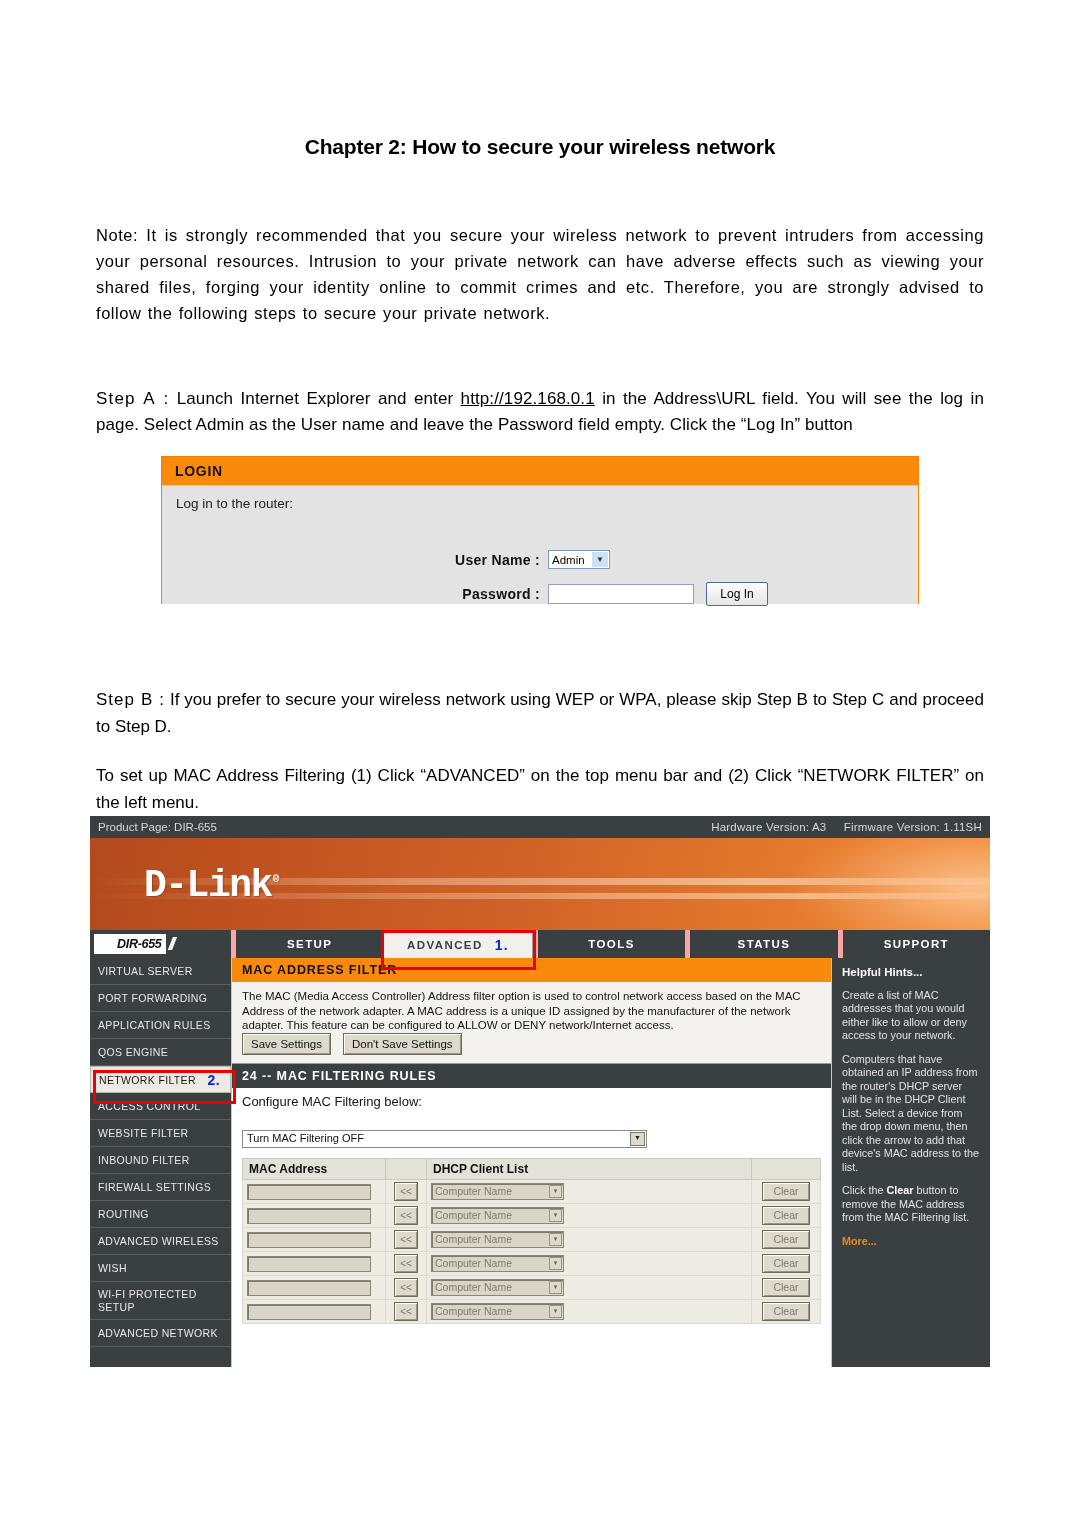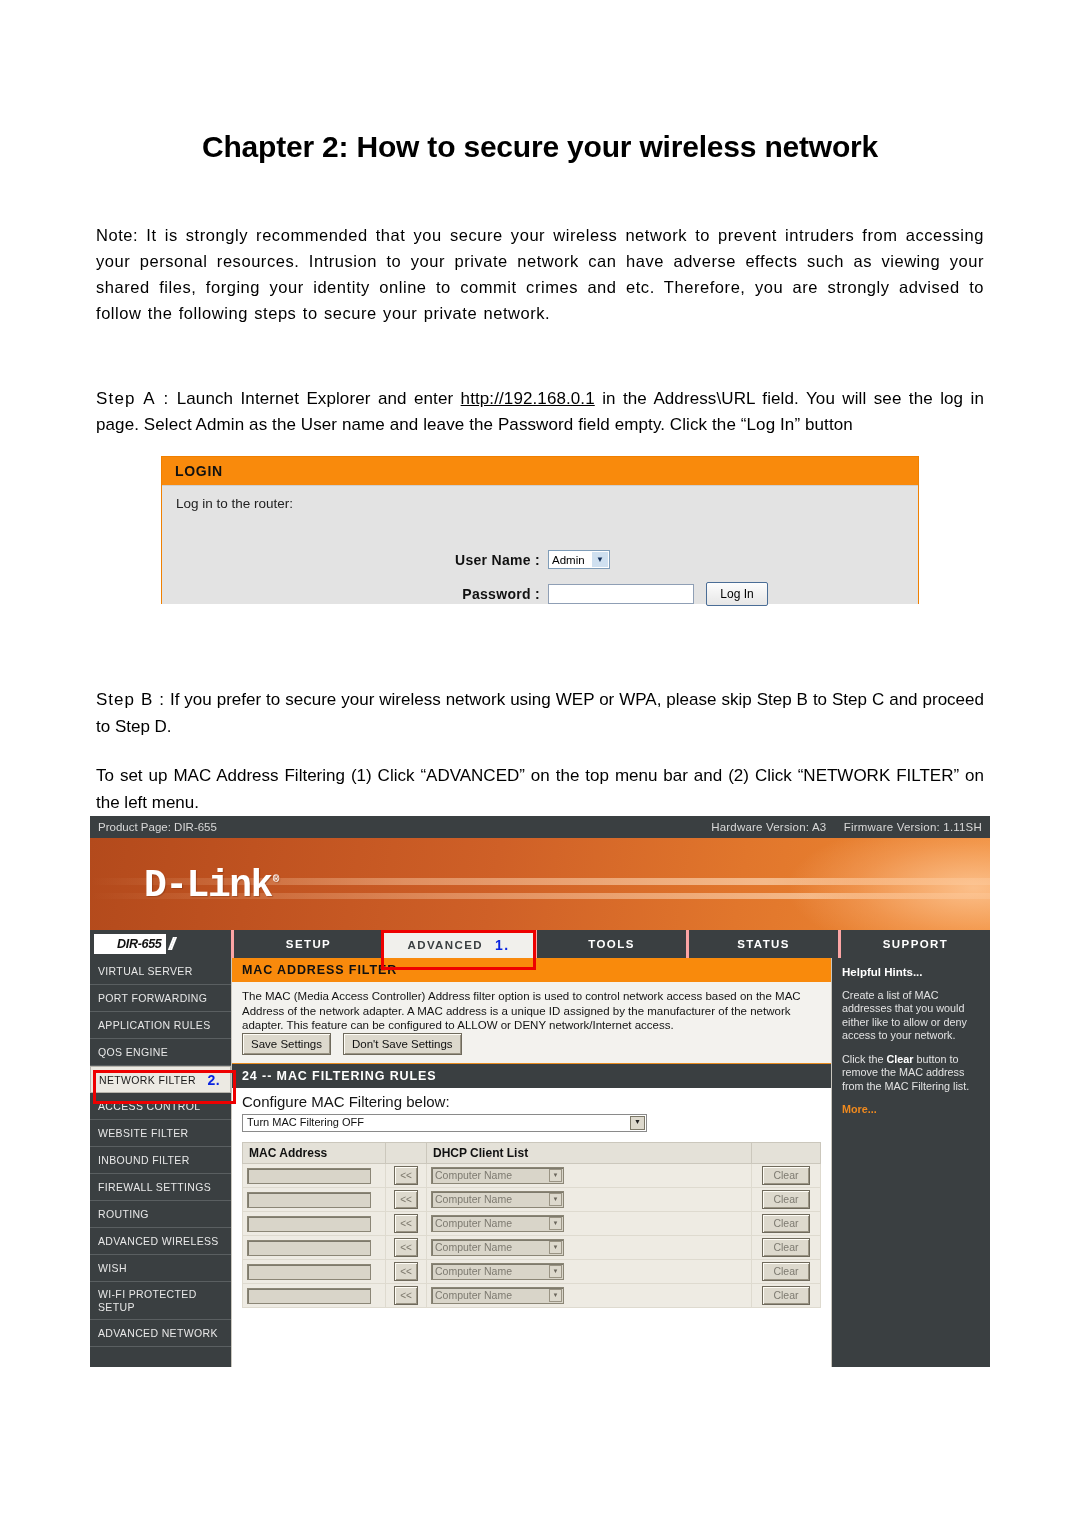--- a/index.html
+++ b/index.html
@@ -23,21 +23,21 @@
     height: 1527px;
   }
 
   
   .chapter-title {
     position: absolute;
     left: 90px;
     top: 128px;
     width: 900px;
     text-align: center;
-    font-size: 30px;
+    font-size: 21px;
     font-weight: bold;
     letter-spacing: -0.2px;
     line-height: 38px;
     white-space: nowrap;
   }
 
   
   .note-para {
     position: absolute;
     left: 96px;
@@ -284,21 +284,21 @@
   }
   .nav-tab {
     flex: 1;
     display: flex;
     align-items: center;
     justify-content: center;
     color: #ffffff;
     font-size: 11.5px;
     font-weight: bold;
     letter-spacing: 1.4px;
-    border-left: 3px solid #fca5a5;
+    border-left: 5px solid #fca5a5;
     box-sizing: border-box;
     position: relative;
   }
   .nav-tab.active {
     background: #f1f0ec;
     color: #3a3f41;
     border: 1px solid #9a9a9a;
     border-bottom: none;
   }
   .nav-tab .marker {
@@ -397,21 +397,21 @@
   .panel-body.white { background: #ffffff; }
   .btn-row { display: flex; gap: 12px; }
   .win-btn {
     background: #ddd9cd;
     border: 1px solid #6f6a5c;
     box-shadow: inset 1px 1px 0 #fffdf6, inset -1px -1px 0 #9a9484;
     font-size: 11.5px;
     padding: 3px 8px;
     color: #111;
   }
-  .cfg-label { margin-bottom: 4px; font-size: 15px; }
+  .cfg-label { margin-bottom: 20px; font-size: 13px; }
   .cfg-select {
     width: 405px;
     height: 18px;
     border: 1px solid #8a8a8a;
     background: #ffffff;
     display: flex;
     align-items: center;
     font-size: 11px;
     padding-left: 4px;
     box-sizing: border-box;
@@ -775,20 +775,21 @@
               </tbody>
             </table>
           </div>
         </div>
 
       </div>
 
       <div class="right-col">
         <div class="hints-title">Helpful Hints...</div>
         <p class="hints-p">Create a list of MAC addresses that you would either like to allow or deny access to your network.</p>
+        <p class="hints-p">Computers that have obtained an IP address from the router's DHCP server will be in the DHCP Client List. Select a device from the drop down menu, then click the arrow to add that device's MAC address to the list.</p>
         <p class="hints-p"><span>Click the </span><span class="bold-inline">Clear</span><span> button to remove the MAC address from the MAC Filtering list.</span></p>
         <div class="hints-more">More...</div>
       </div>
 
     </div>
 
     <div class="hl-red" style="left:3px; top:254px; width:143px; height:34px;"></div>
 
   </div>
 

